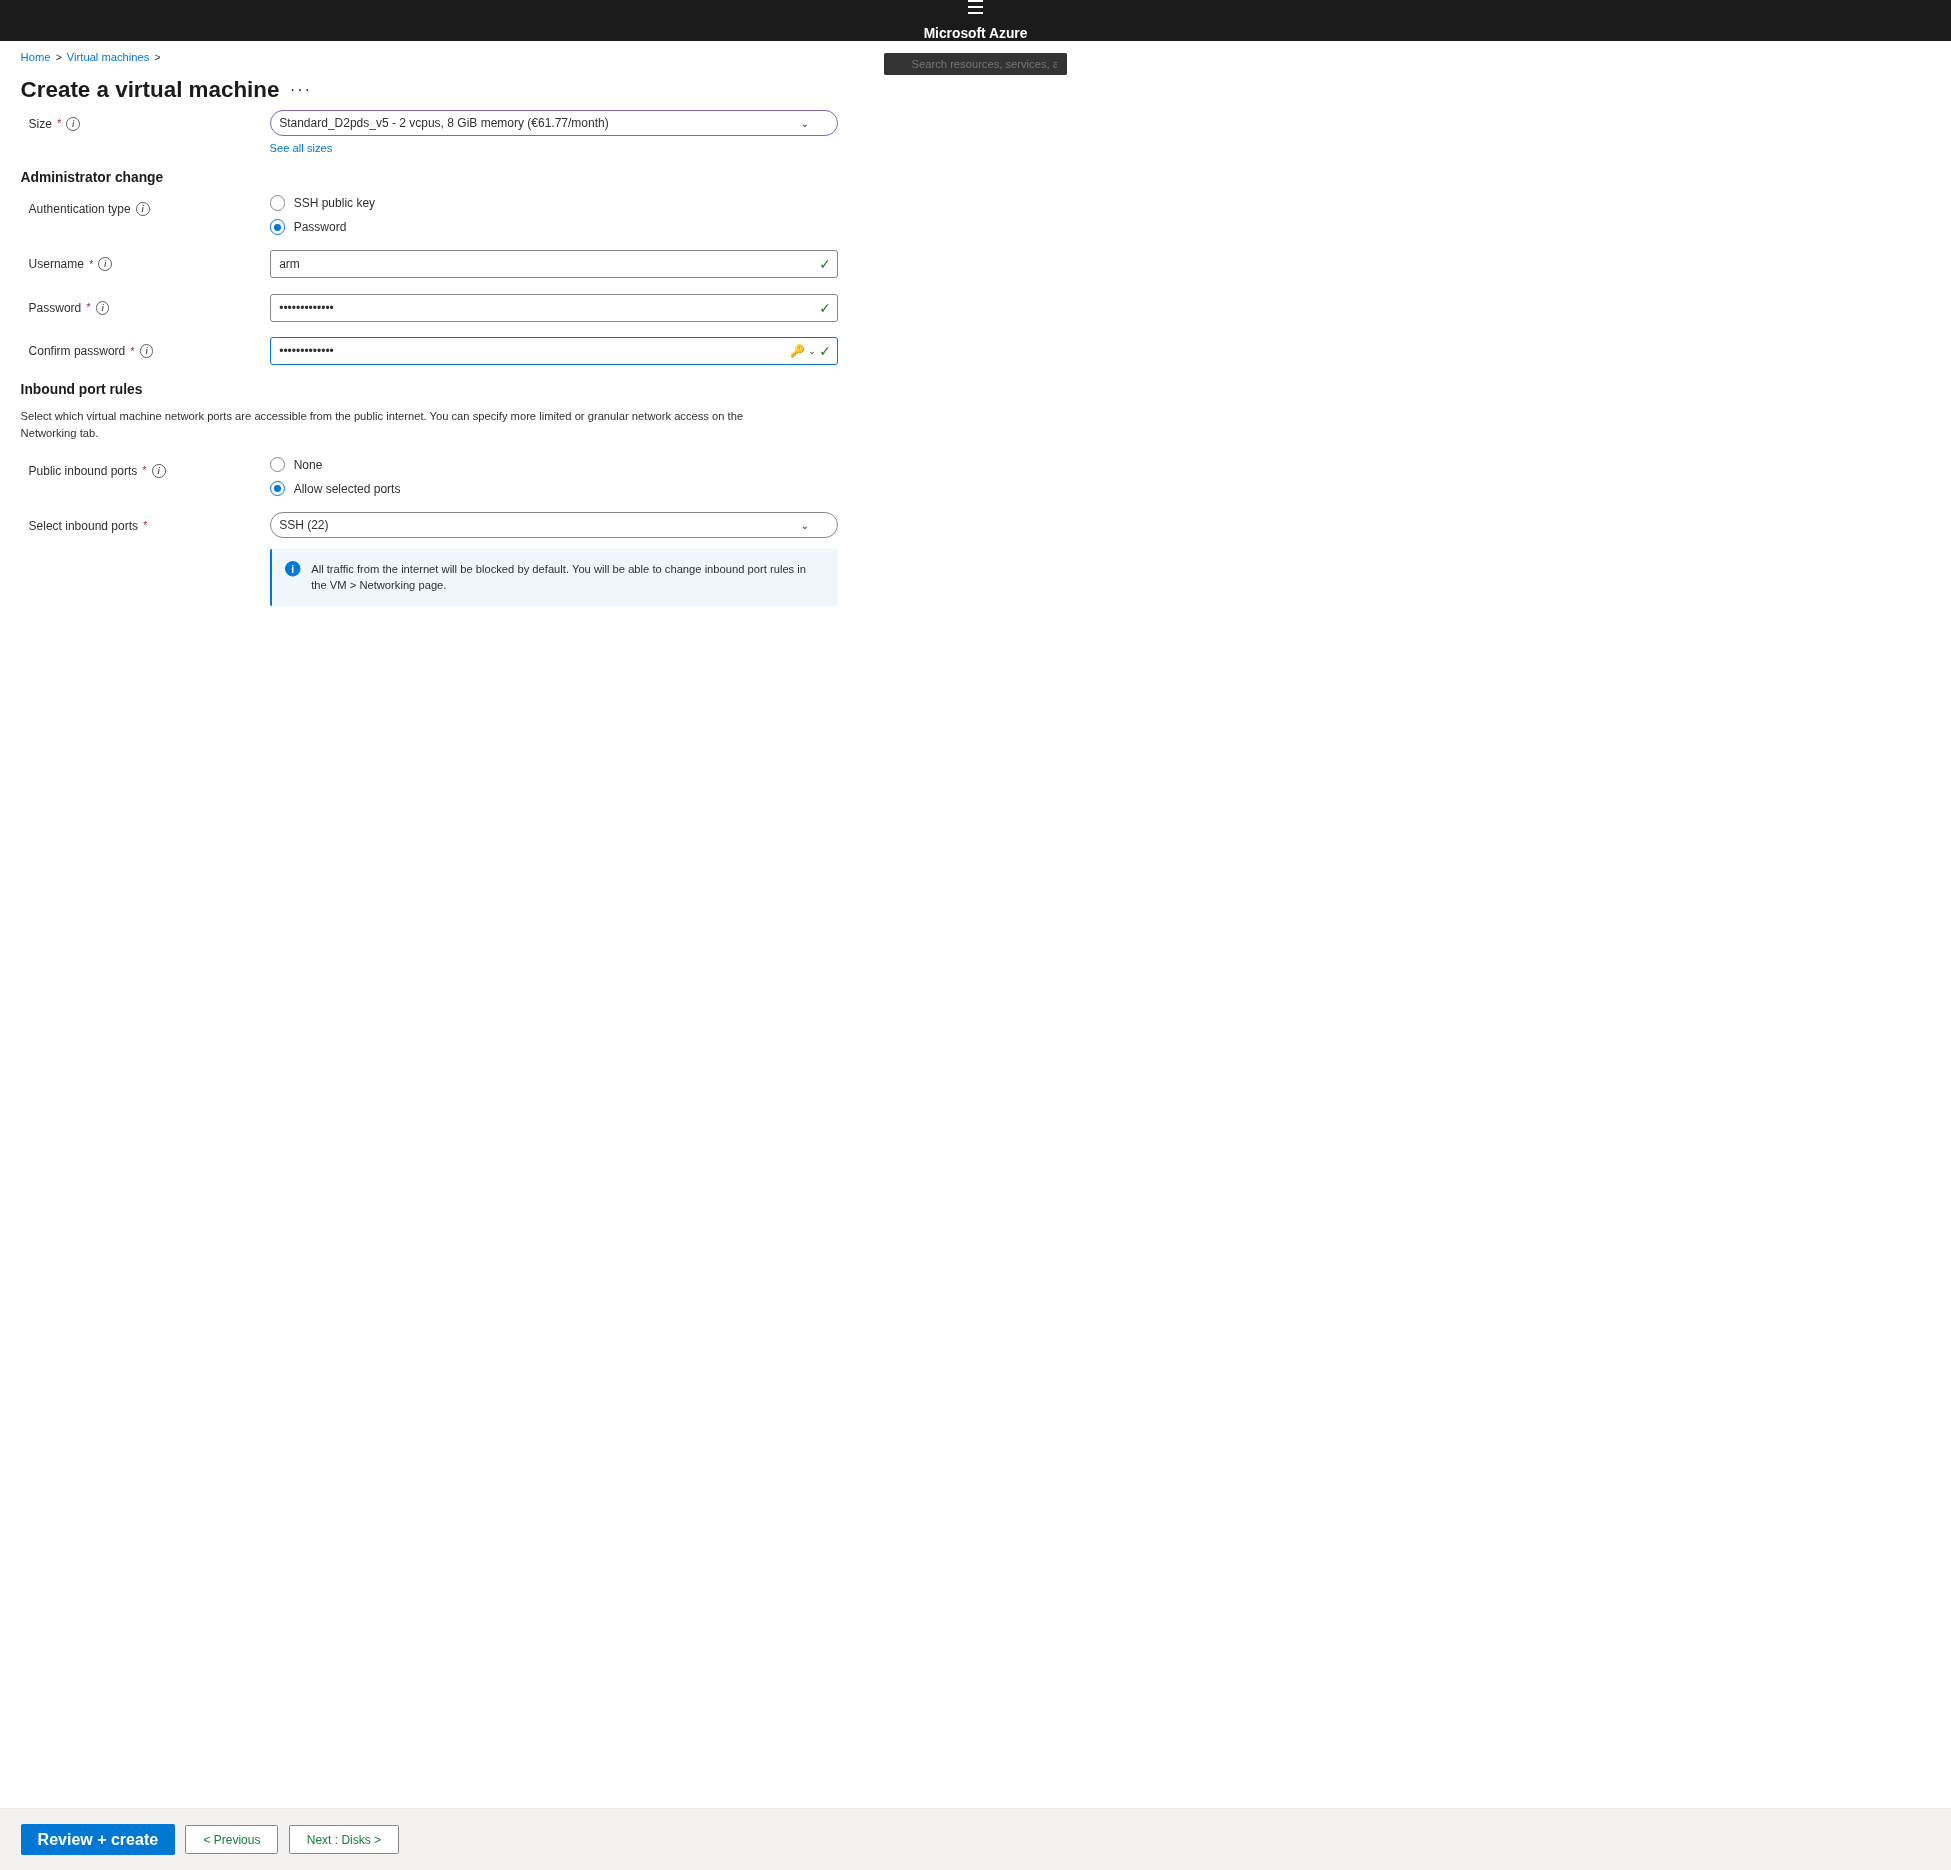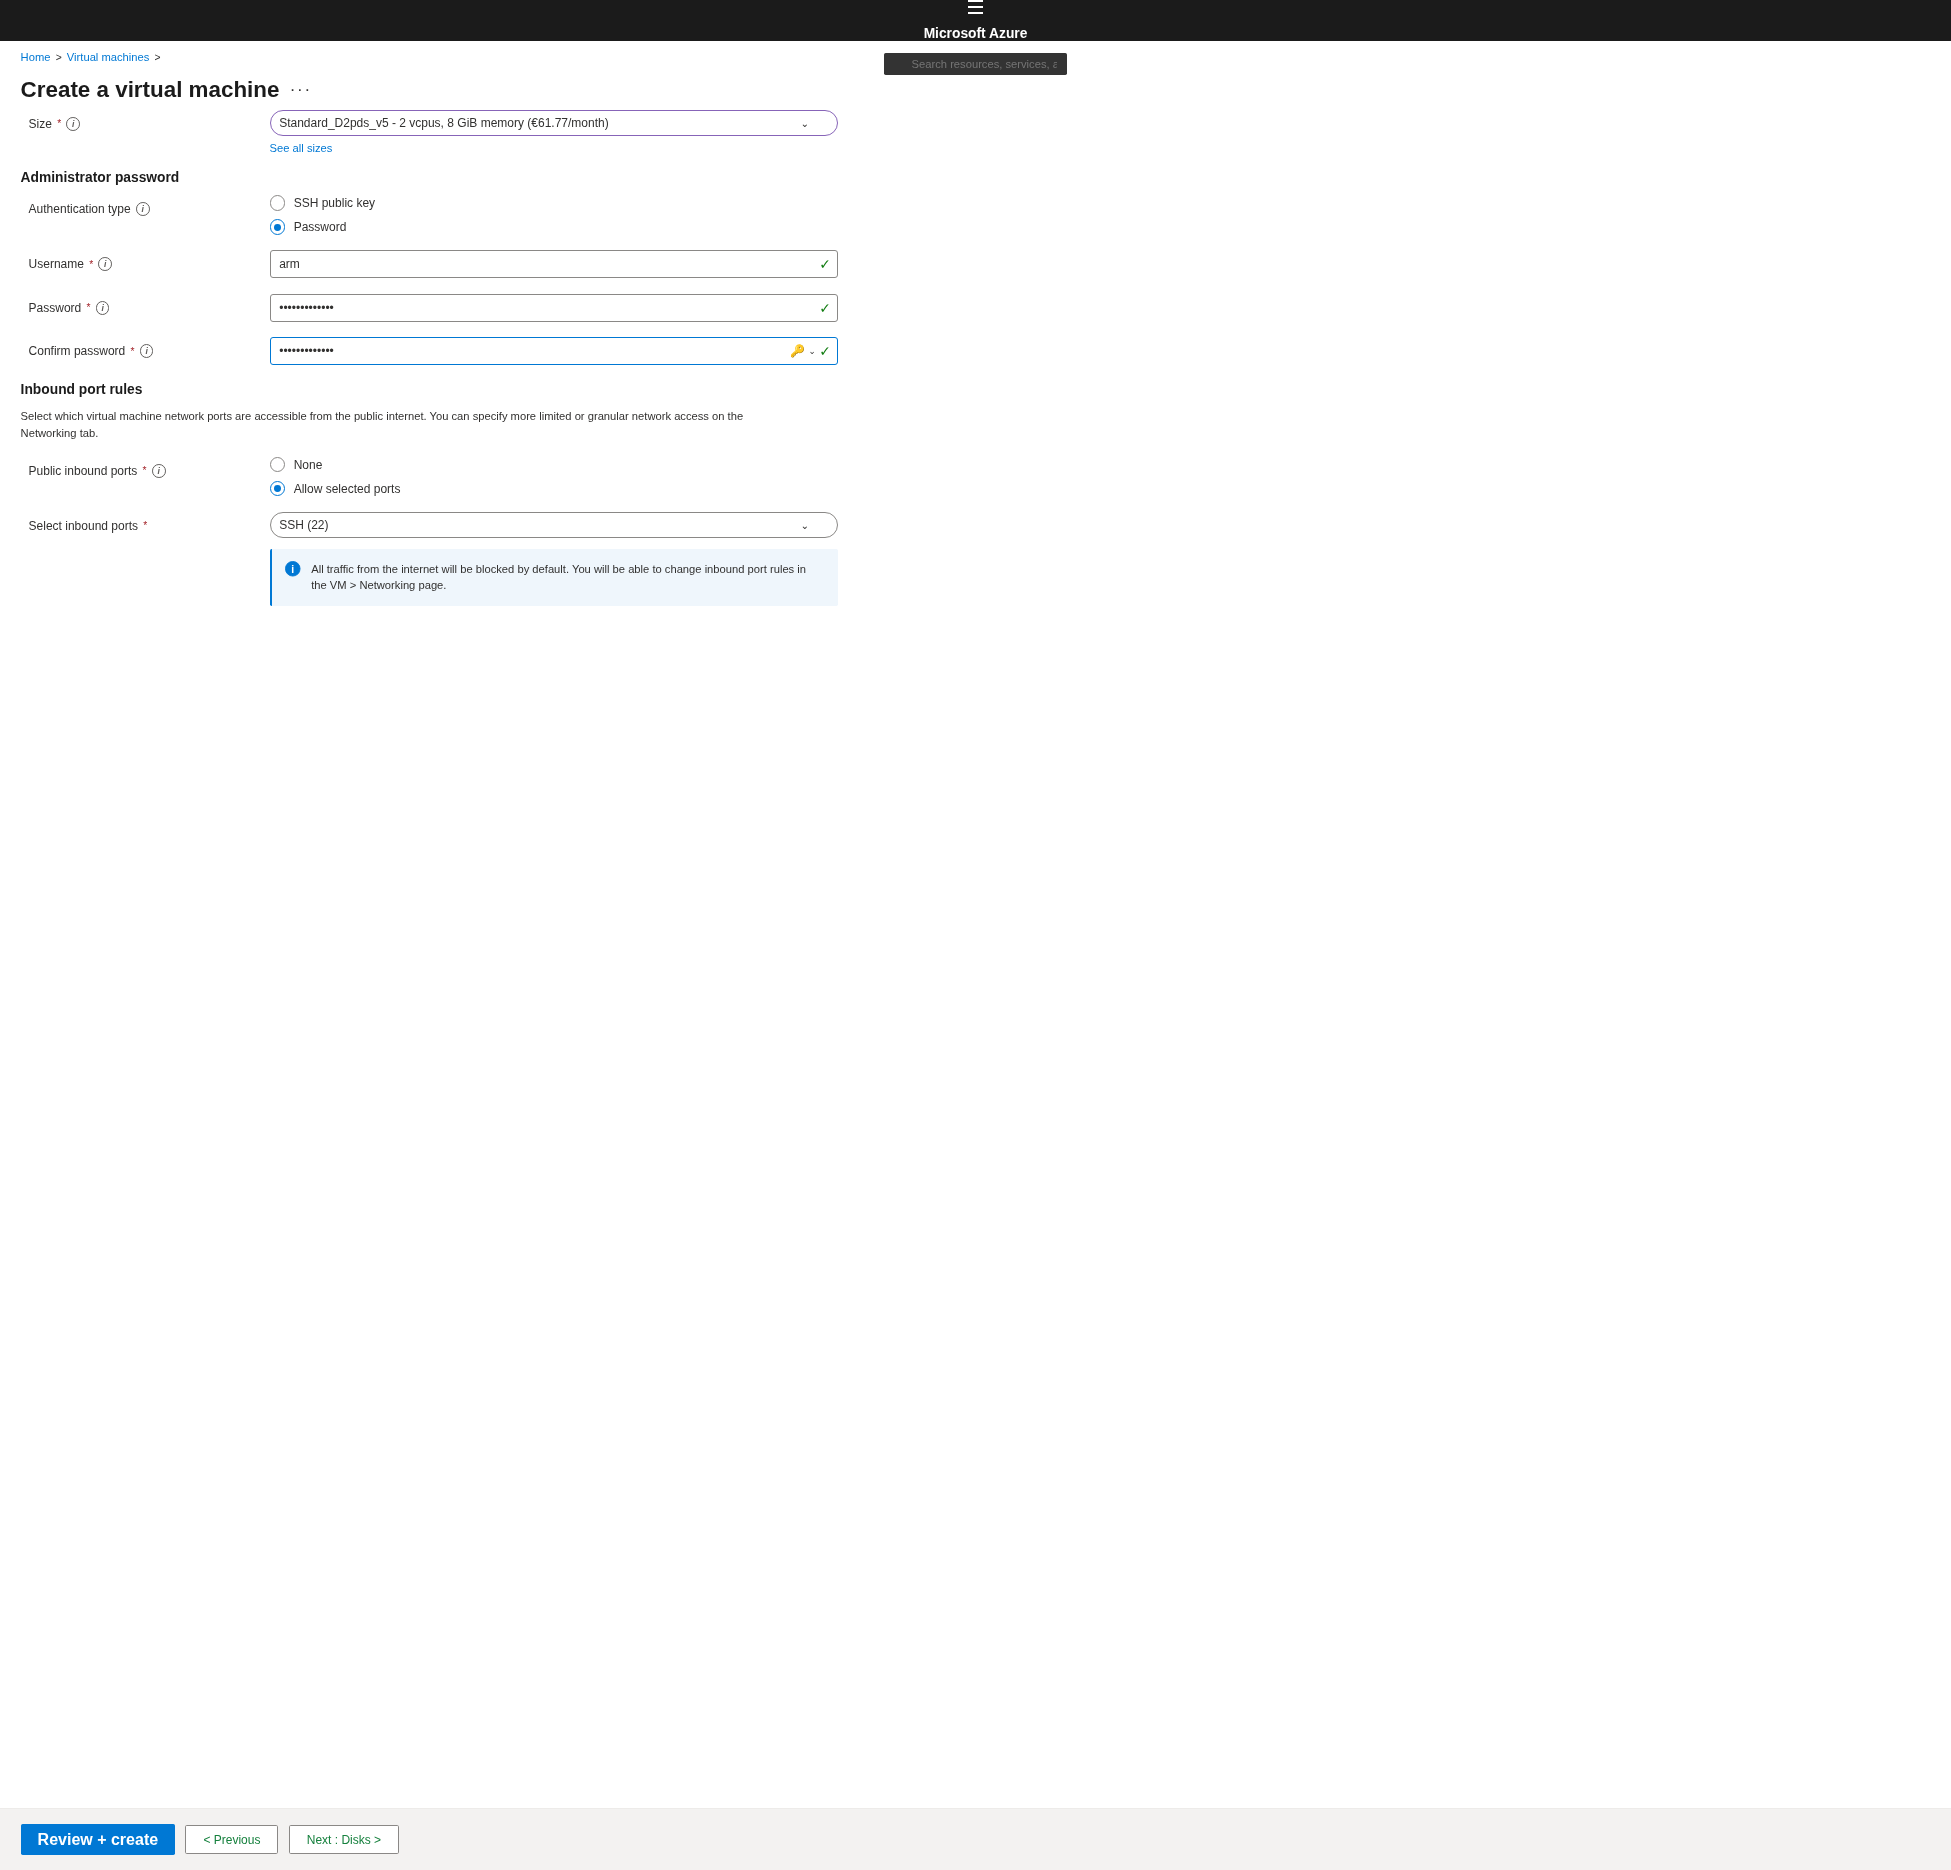--- a/index.html
+++ b/index.html
@@ -256,21 +256,21 @@
     <div class="form-control-area">
       <div class="dropdown-select active-border">
         <span>Standard_D2pds_v5 - 2 vcpus, 8 GiB memory (€61.77/month)</span>
         <span class="dropdown-arrow">⌄</span>
       </div>
       <a class="link-blue">See all sizes</a>
     </div>
   </div>
 
   <div style="margin-bottom: 10.3px; margin-top: 6.9px;">
-    <div class="section-heading">Administrator password</div>
+    <div class="section-heading">Administrator change</div>
   </div>
 
   <div class="form-row">
     <div class="form-label">
       <span>Authentication type</span>
       <span class="info-icon">i</span>
     </div>
     <div class="form-control-area">
       <div class="radio-group">
         <label class="radio-option">

